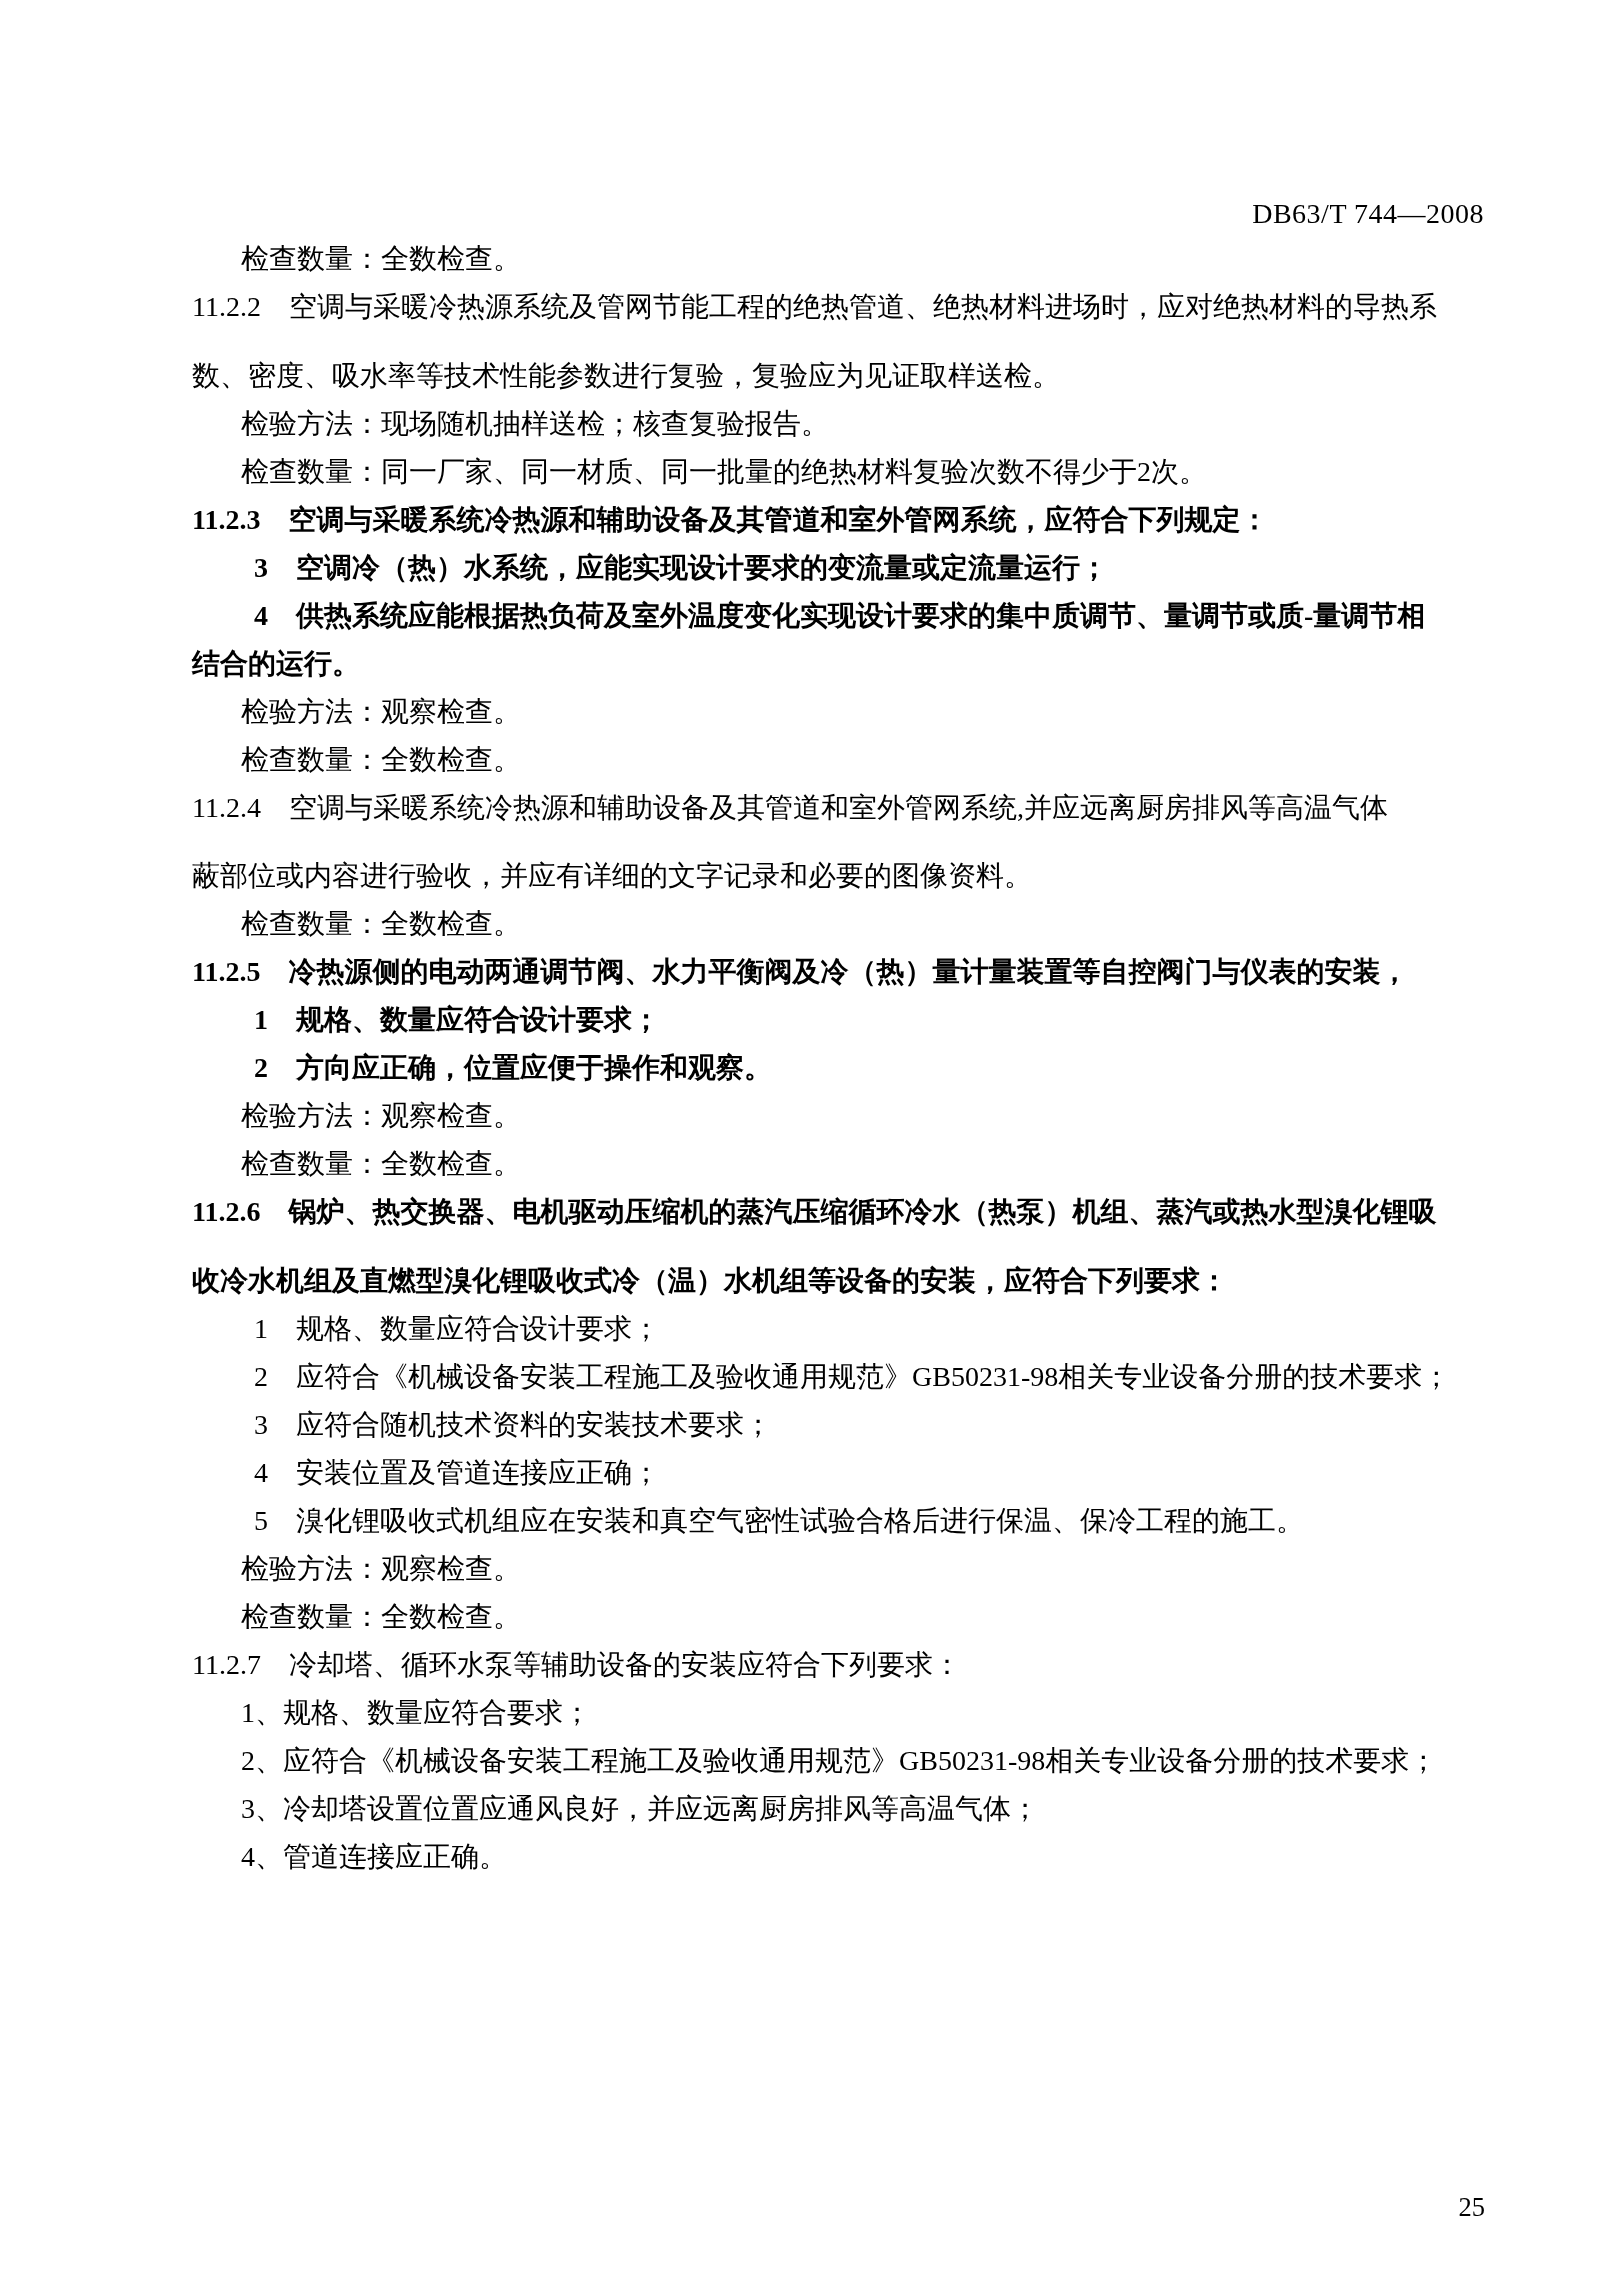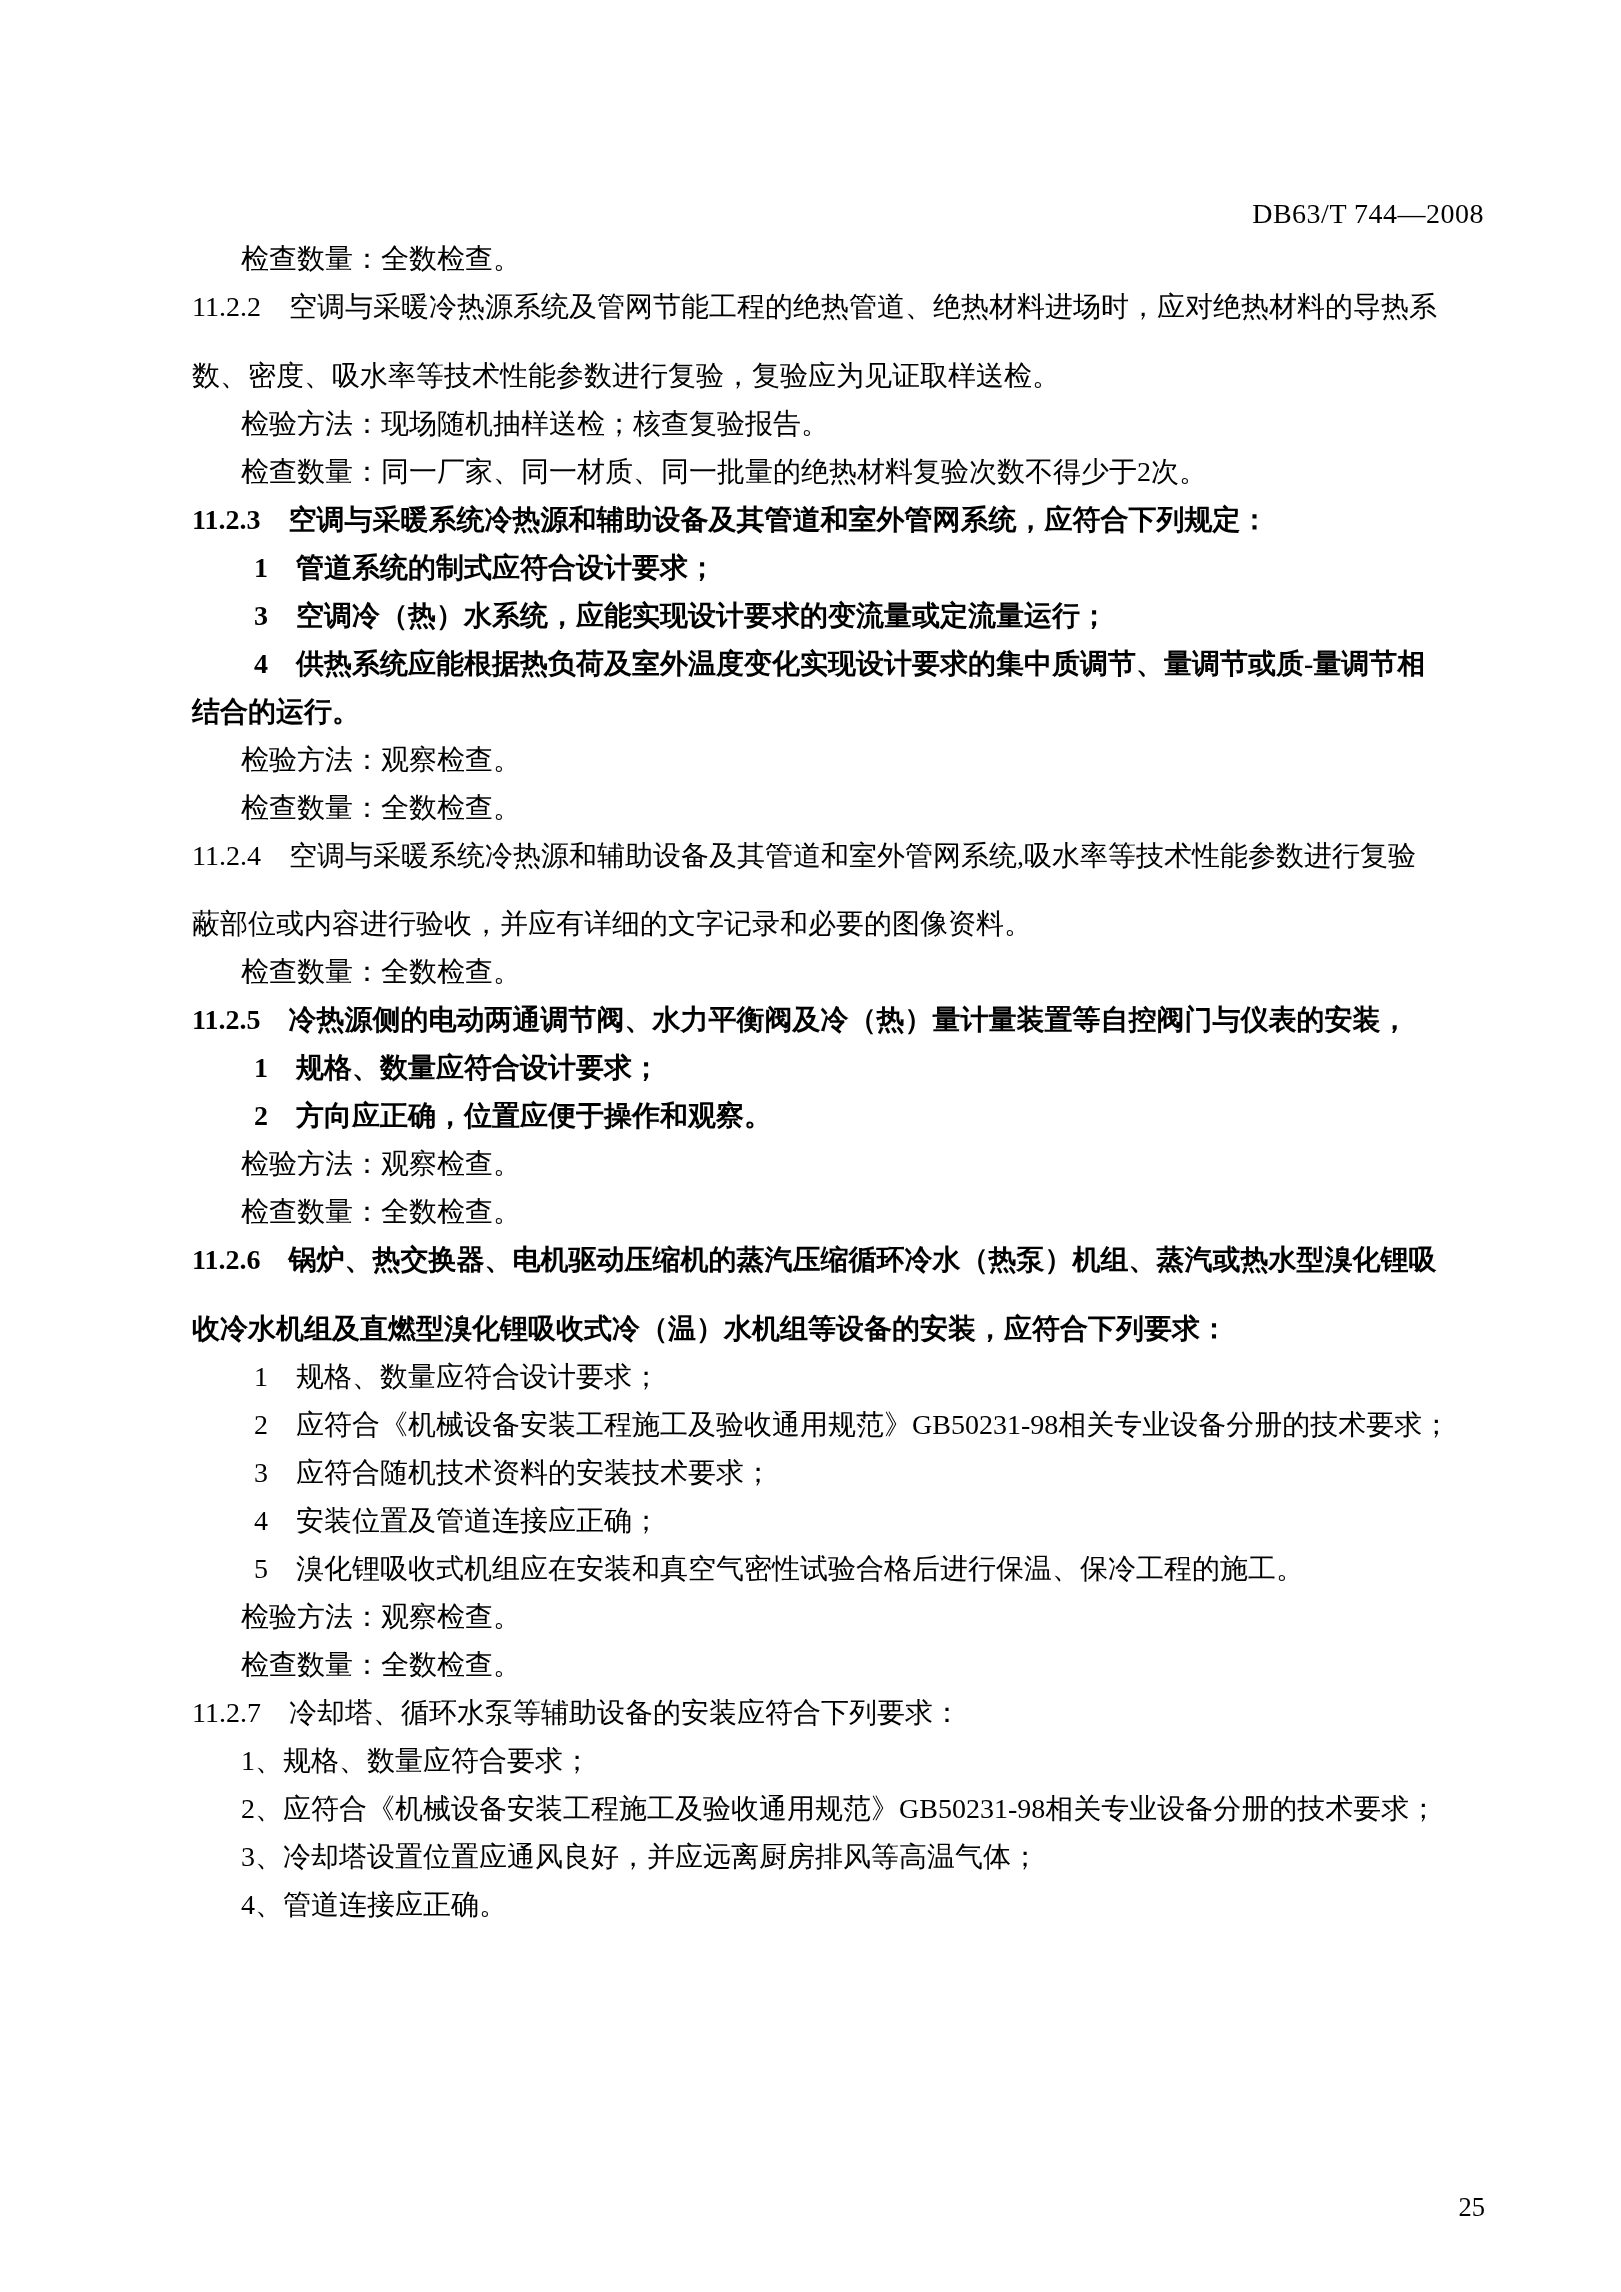--- a/index.html
+++ b/index.html
@@ -59,28 +59,27 @@
 
   <div class="content">
     <div class="line indent">检查数量：全数检查。</div>
 
     <div class="line gap-sect">11.2.2　空调与采暖冷热源系统及管网节能工程的绝热管道、绝热材料进场时，应对绝热材料的导热系</div>
     <div class="line gap-wide">数、密度、吸水率等技术性能参数进行复验，复验应为见证取样送检。</div>
     <div class="line indent">检验方法：现场随机抽样送检；核查复验报告。</div>
     <div class="line indent">检查数量：同一厂家、同一材质、同一批量的绝热材料复验次数不得少于2次。</div>
 
     <div class="line gap-sect bold">11.2.3　空调与采暖系统冷热源和辅助设备及其管道和室外管网系统，应符合下列规定：</div>
-    <div class="line list bold">1　管道系统的制式应符合设计要求；</div>
     <div class="line list bold">3　空调冷（热）水系统，应能实现设计要求的变流量或定流量运行；</div>
     <div class="line list bold">4　供热系统应能根据热负荷及室外温度变化实现设计要求的集中质调节、量调节或质-量调节相</div>
     <div class="line bold">结合的运行。</div>
     <div class="line indent">检验方法：观察检查。</div>
     <div class="line indent">检查数量：全数检查。</div>
 
-    <div class="line gap-sect">11.2.4　空调与采暖系统冷热源和辅助设备及其管道和室外管网系统,吸水率等技术性能参数进行复验</div>
+    <div class="line gap-sect">11.2.4　空调与采暖系统冷热源和辅助设备及其管道和室外管网系统,并应远离厨房排风等高温气体</div>
     <div class="line gap-wide">蔽部位或内容进行验收，并应有详细的文字记录和必要的图像资料。</div>
     <div class="line indent">检查数量：全数检查。</div>
 
     <div class="line gap-sect bold">11.2.5　冷热源侧的电动两通调节阀、水力平衡阀及冷（热）量计量装置等自控阀门与仪表的安装，</div>
     <div class="line list bold">1　规格、数量应符合设计要求；</div>
     <div class="line list bold">2　方向应正确，位置应便于操作和观察。</div>
     <div class="line indent">检验方法：观察检查。</div>
     <div class="line indent">检查数量：全数检查。</div>
 
     <div class="line gap-sect bold">11.2.6　锅炉、热交换器、电机驱动压缩机的蒸汽压缩循环冷水（热泵）机组、蒸汽或热水型溴化锂吸</div>

